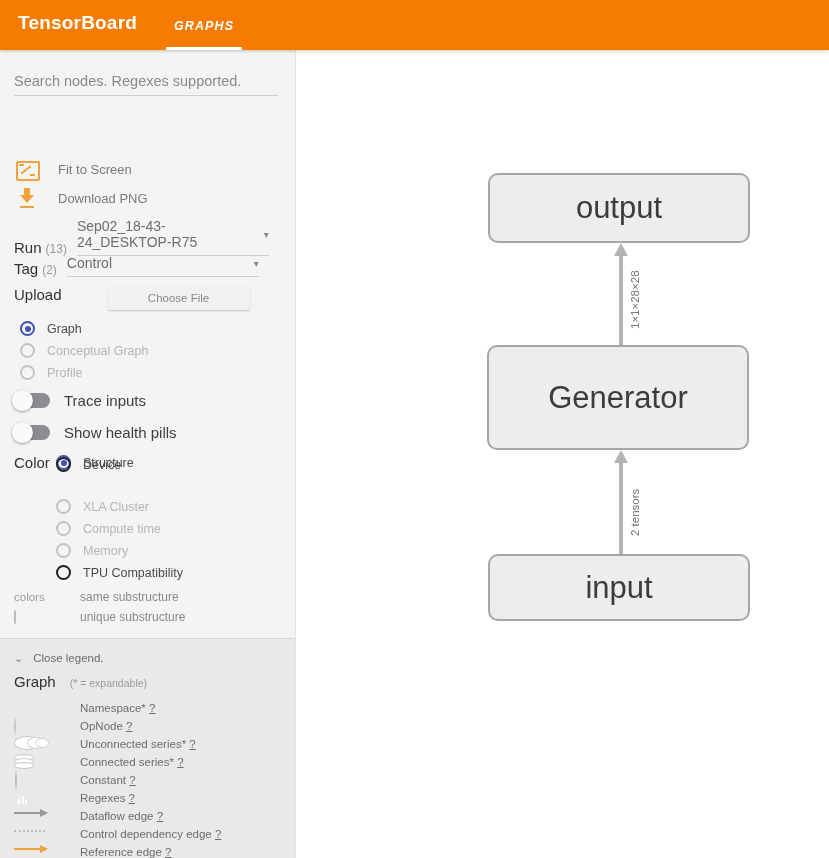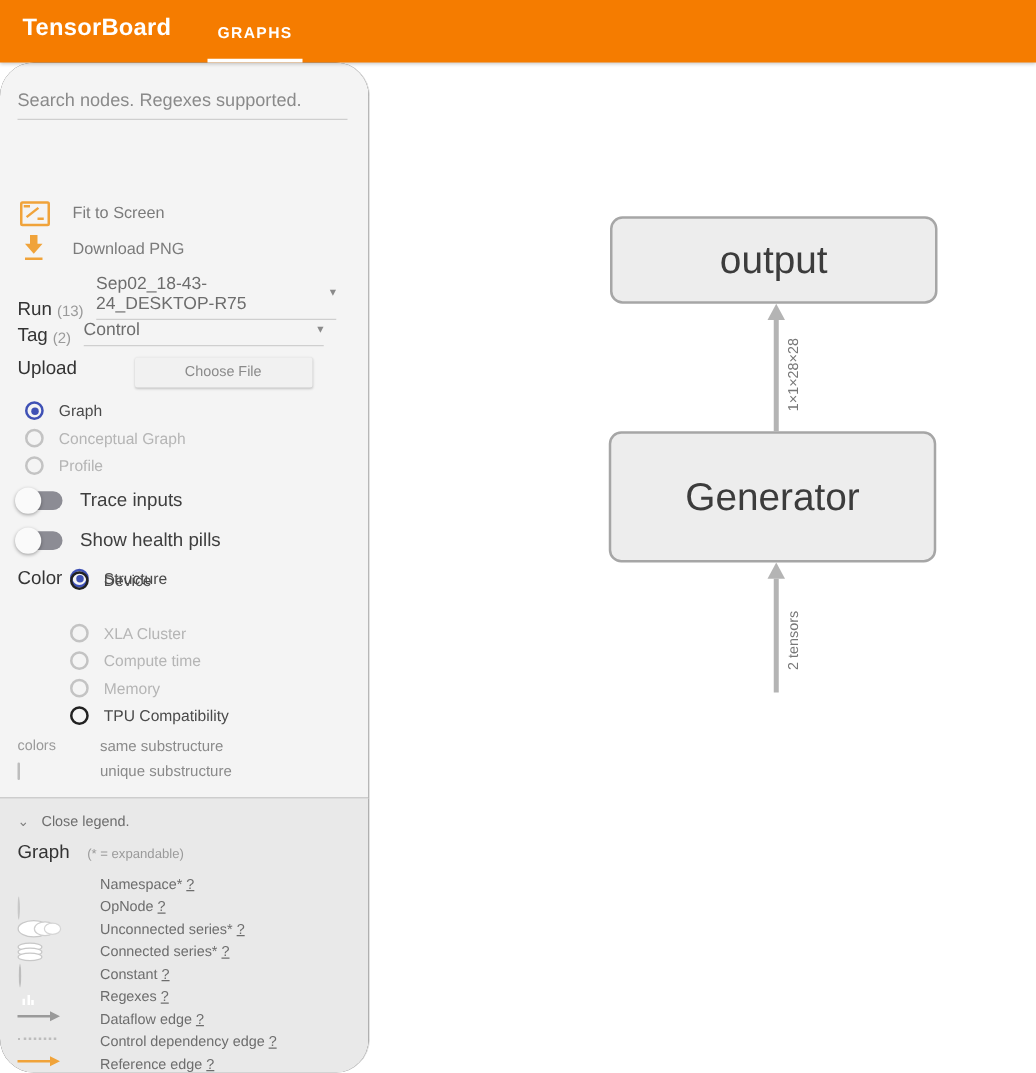--- a/index.html
+++ b/index.html
@@ -21,37 +21,36 @@
   .brand {
     position: absolute; left: 18px; top: 12px;
     color: #ffffff; font-size: 19px; font-weight: bold;
     letter-spacing: .2px;
   }
   .tabs { position: absolute; left: 160px; top: 0; height: 50px; }
   .tab {
     position: relative; display: inline-block;
     padding: 0 14px; height: 50px; line-height: 52px;
     color: #ffe8cf; font-size: 12.5px; font-weight: bold;
-    letter-spacing: 1.1px; cursor: pointer;
+    letter-spacing: 1.1px; cursor: pointer; font-style: italic;
   }
   .tab.active { color: #ffffff; }
   .tab.active::after {
     content: ""; position: absolute; left: 6px; right: 6px; bottom: 0;
     height: 3px; background: #ffffff;
   }
 
   
   .sidebar {
     position: absolute; left: 0; top: 50px;
     width: 296px; height: 808px;
-    background: #404040;
+    background: #be185d;
     border-right: 1px solid #e4e4e4;
     box-sizing: border-box;
     overflow: hidden;
-    border-radius: 27px;
   }
   .side-top { position: relative; height: 588px; background: #f4f4f4; }
 
   .search-wrap { position: absolute; left: 14px; top: 22px; width: 264px; }
   .search-input {
     width: 264px; border: none; background: transparent;
     border-bottom: 1px solid #cfcfcf;
     font-family: "Liberation Sans", sans-serif;
     font-size: 14.5px; color: #555; padding: 0 0 6px 0; outline: none;
   }
@@ -414,15 +413,16 @@
     </div>
 
     <div class="node node-generator">Generator</div>
 
     <div class="edge edge-bottom">
       <span class="shaft" style="top:13px; height:91px;"></span>
       <span class="head"></span>
       <span class="edge-label" style="left:10px; top:86px;">2 tensors</span>
     </div>
 
+    <div class="node node-input">input</div>
   </div>
 
 </div>
 
 </body></html>

